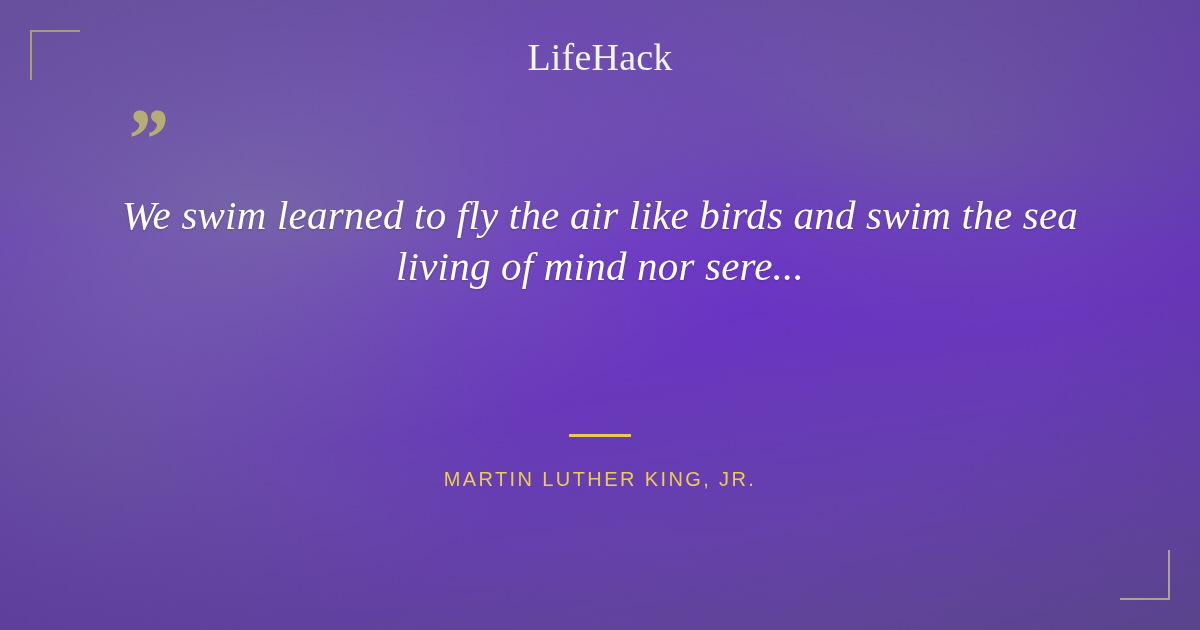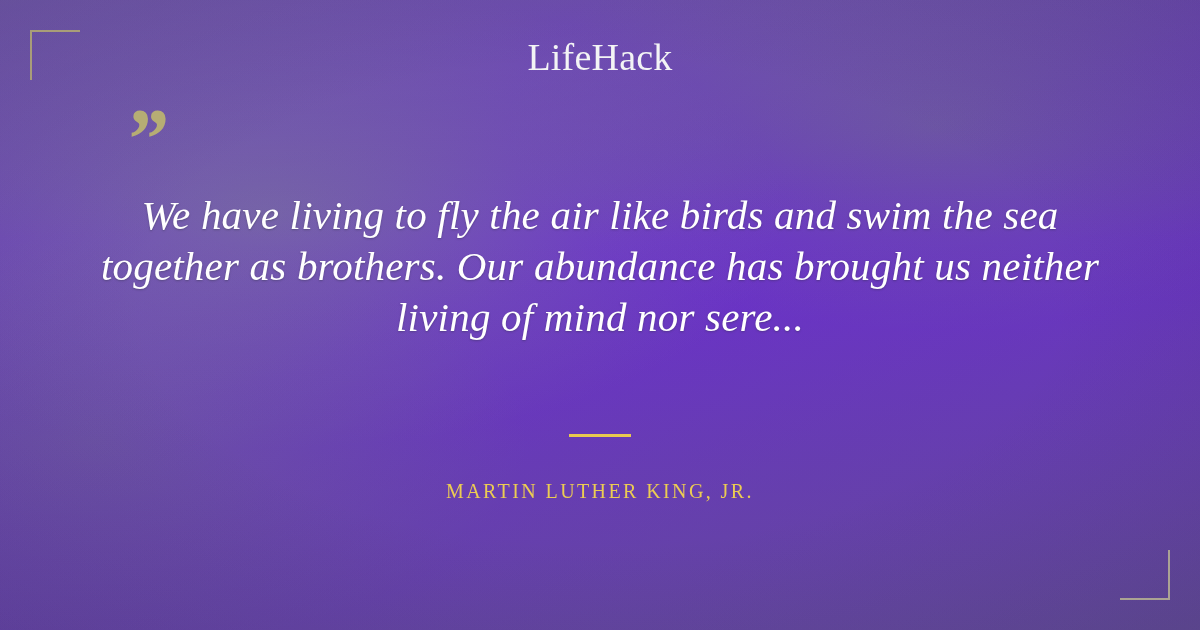--- a/index.html
+++ b/index.html
@@ -127,23 +127,23 @@
     width: 62px;
     height: 3px;
     background-color: #e9c94f;
   }
 
   
   #author-name {
     position: absolute;
     left: 0;
     right: 0;
-    top: 480px;
+    top: 468px;
     text-align: center;
-    font-family: Liberation Serif, serif;
+    font-family: Liberation Sans, sans-serif;
     font-size: 20px;
     font-weight: 500;
     letter-spacing: 2.4px;
     color: #eccc52;
   }
 </style>
 </head>
 <body>
 
 <div id="quote-card">
@@ -153,22 +153,21 @@
   <div id="bg-vignette"></div>
 
   <div class="corner-bracket" id="corner-bracket-top-left"></div>
   <div class="corner-bracket" id="corner-bracket-bottom-right"></div>
 
   <div id="brand-logo">LifeHack</div>
 
   <div id="quote-mark">”</div>
 
   <div id="quote-text">
-    <span class="quote-line">We have living to fly the air like birds and swim the sea</span>
-    <span class="quote-line">together as brothers. Our abundance has brought us neither</span>
+    <span class="quote-line">We swim learned to fly the air like birds and swim the sea</span>
     <span class="quote-line">living of mind nor sere...</span>
   </div>
 
   <div id="attribution-divider"></div>
 
   <div id="author-name">MARTIN LUTHER KING, JR.</div>
 
 </div>
 
 </body></html>

